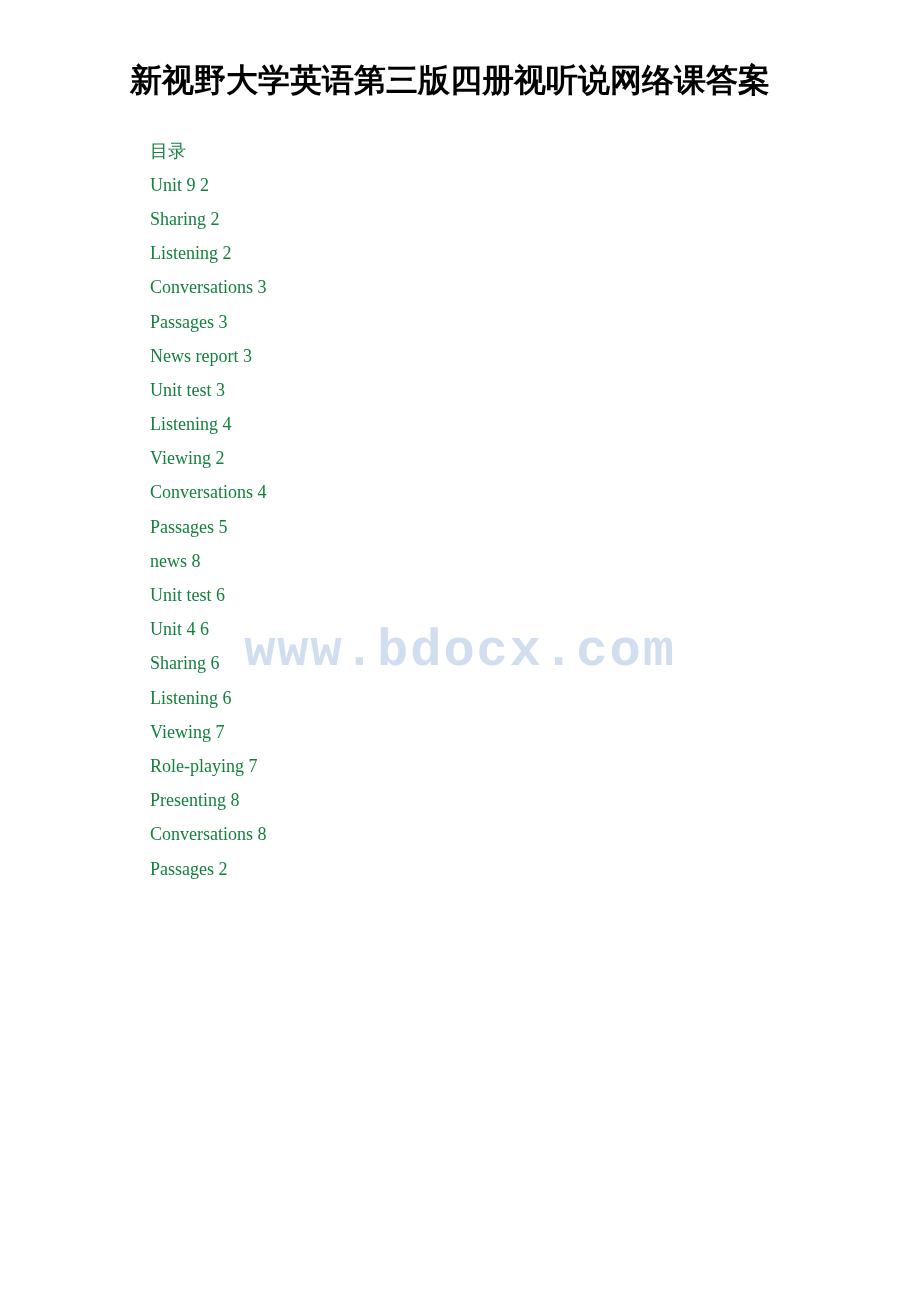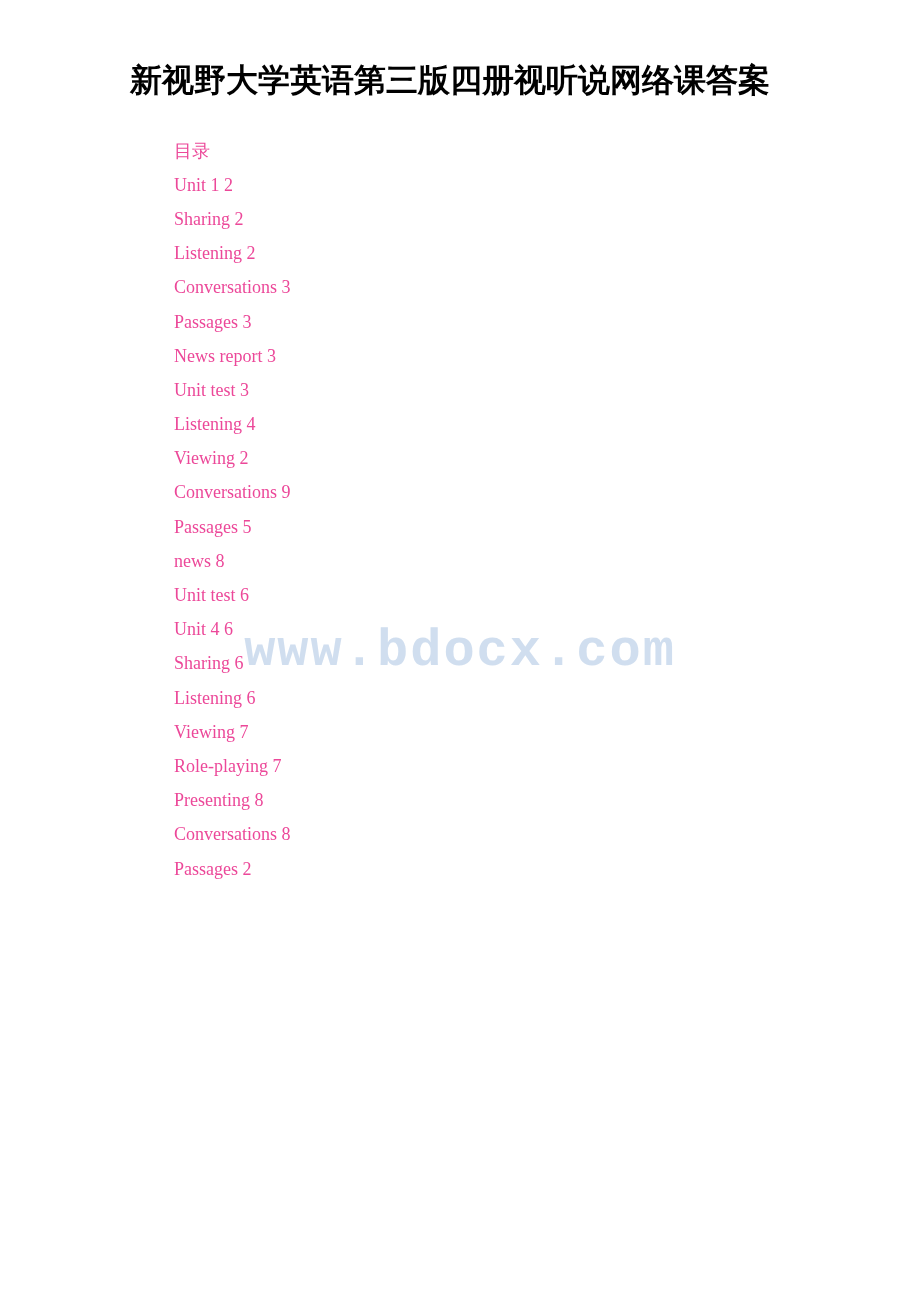--- a/index.html
+++ b/index.html
@@ -33,24 +33,23 @@
       margin-bottom: 32px;
       line-height: 1.3;
     }
 
     .toc-section {
       margin-left: 20px;
     }
 
     .toc-item {
       font-size: 18px;
-      color: #ec4899;
+      color: #15803d;
       line-height: 1.9;
       display: block;
-      margin-left: 24px;
     }
 
     .watermark {
       position: absolute;
       top: 50%;
       left: 50%;
       transform: translate(-50%, -50%);
       font-size: 52px;
       color: rgba(120, 160, 210, 0.35);
       font-family: Liberation Mono, monospace;
@@ -64,30 +63,30 @@
 </head>
 <body>
 
 <div class="page">
   <div class="watermark">www.bdocx.com</div>
 
   <h1 class="main-title">新视野大学英语第三版四册视听说网络课答案</h1>
 
   <div class="toc-section">
     <span class="toc-item">目录</span>
-    <span class="toc-item">Unit 1 2</span>
+    <span class="toc-item">Unit 9 2</span>
     <span class="toc-item">Sharing 2</span>
     <span class="toc-item">Listening 2</span>
     <span class="toc-item">Conversations 3</span>
     <span class="toc-item">Passages 3</span>
     <span class="toc-item">News report 3</span>
     <span class="toc-item">Unit test 3</span>
     <span class="toc-item">Listening 4</span>
     <span class="toc-item">Viewing 2</span>
-    <span class="toc-item">Conversations 9</span>
+    <span class="toc-item">Conversations 4</span>
     <span class="toc-item">Passages 5</span>
     <span class="toc-item">news 8</span>
     <span class="toc-item">Unit test 6</span>
     <span class="toc-item">Unit 4 6</span>
     <span class="toc-item">Sharing 6</span>
     <span class="toc-item">Listening 6</span>
     <span class="toc-item">Viewing 7</span>
     <span class="toc-item">Role-playing 7</span>
     <span class="toc-item">Presenting 8</span>
     <span class="toc-item">Conversations 8</span>

